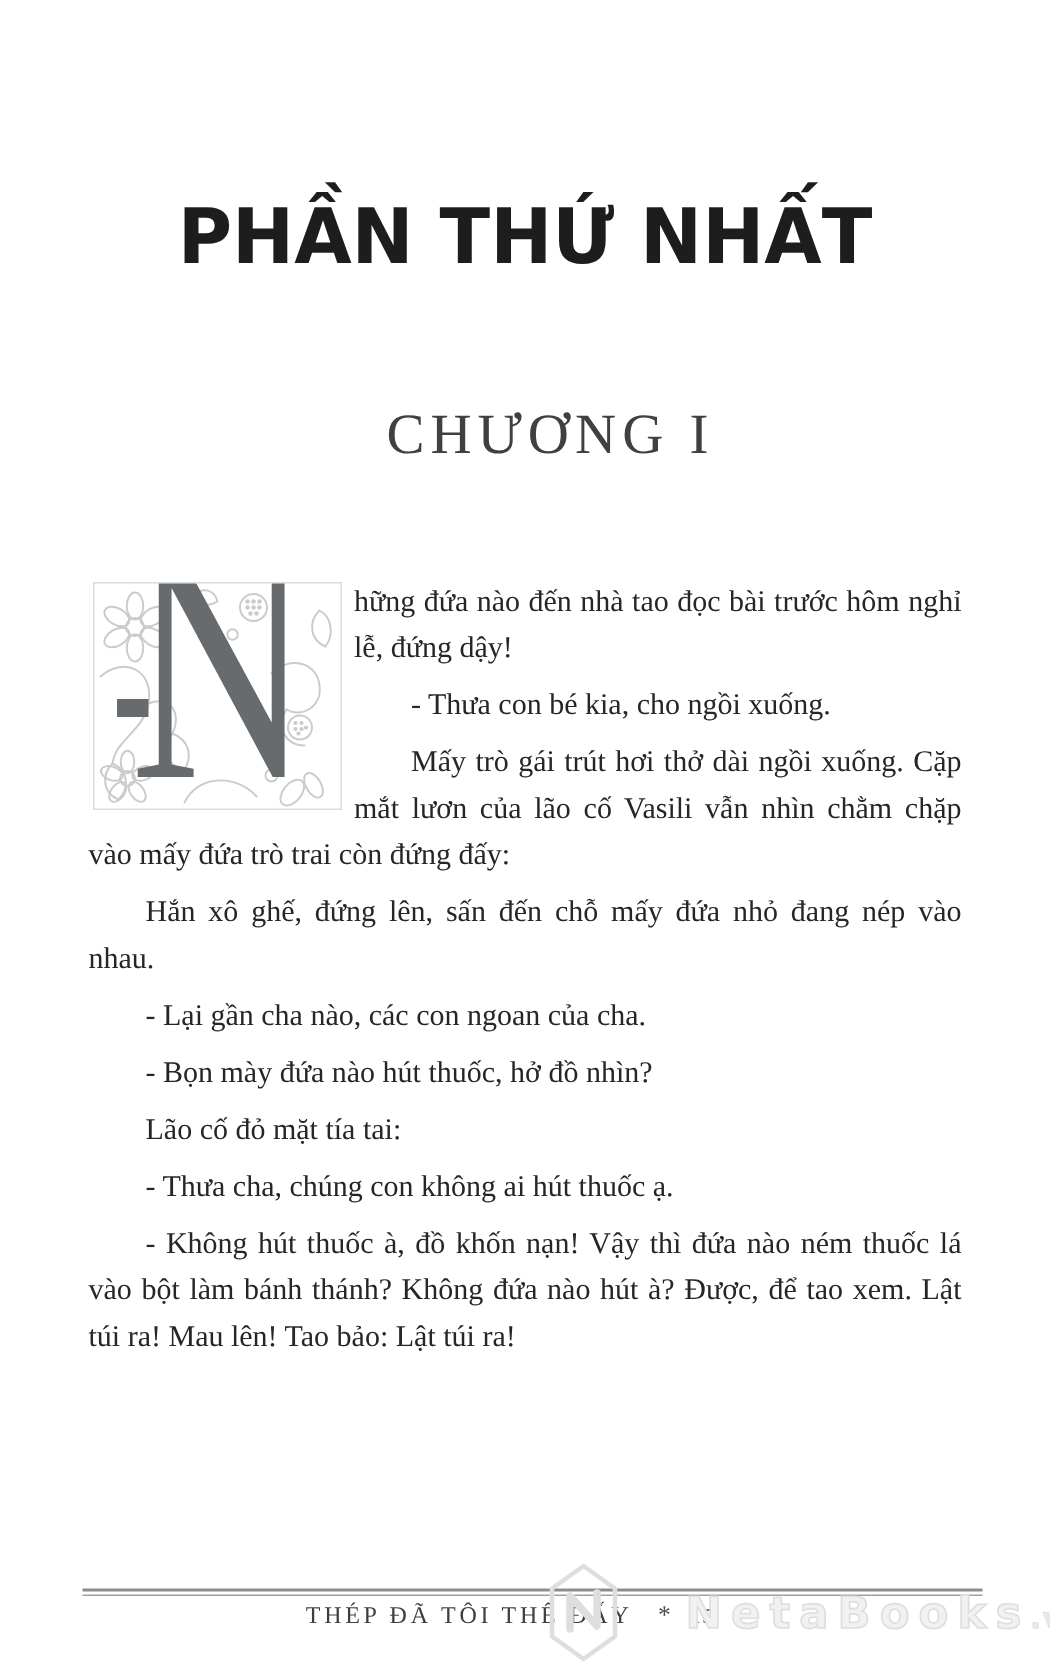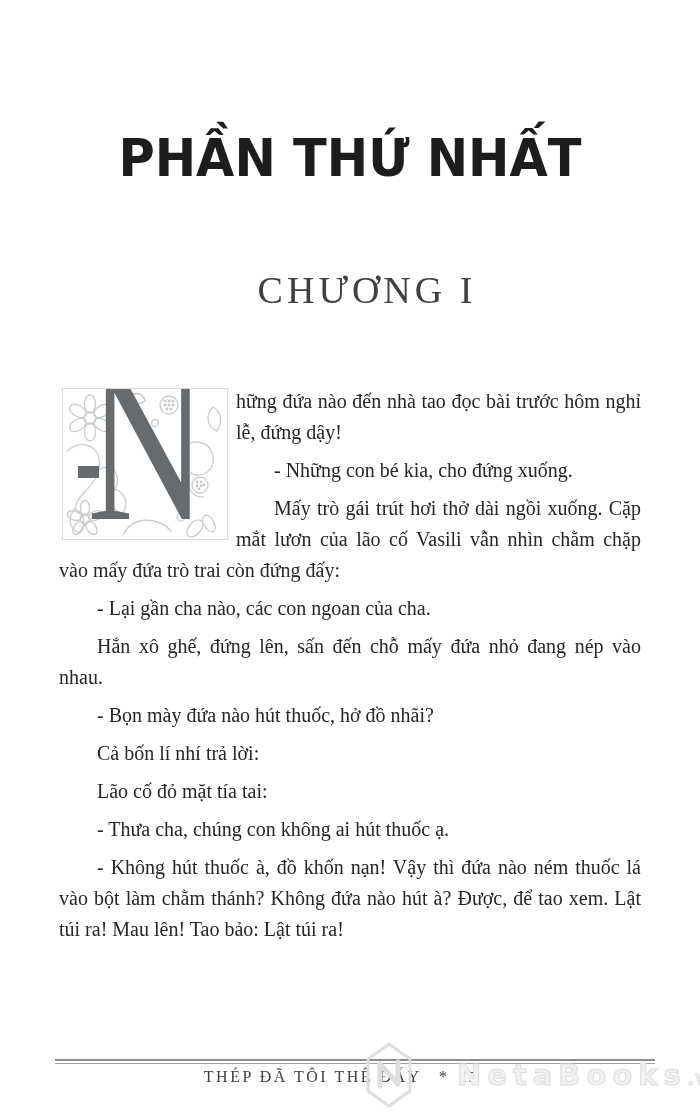--- a/index.html
+++ b/index.html
@@ -103,29 +103,28 @@
           <circle cx="134" cy="97" r="1.4"></circle>
             <circle cx="138" cy="97" r="1.4"></circle>
             <circle cx="136" cy="100" r="1.4"></circle>
         </g>
       </svg>
       <div class="dc-hyphen"></div>
       <span class="dc-letter">N</span>
     </div>
 
     <p>hững đứa nào đến nhà tao đọc bài trước hôm nghỉ lễ, đứng dậy!</p>
-    <p class="indent">- Những con bé kia, cho đứng xuống.</p>
+    <p class="indent">- Thưa con bé kia, cho ngồi xuống.</p>
     <p class="indent">Mấy trò gái trút hơi thở dài ngồi xuống. Cặp mắt lươn của lão cố Vasili vẫn nhìn chằm chặp vào mấy đứa trò trai còn đứng đấy:</p>
+    <p class="indent">Hắn xô ghế, đứng lên, sấn đến chỗ mấy đứa nhỏ đang nép vào nhau.</p>
     <p class="indent">- Lại gần cha nào, các con ngoan của cha.</p>
-    <p class="indent">Hắn xô ghế, đứng lên, sấn đến chỗ mấy đứa nhỏ đang nép vào nhau.</p>
-    <p class="indent">- Bọn mày đứa nào hút thuốc, hở đồ nhãi?</p>
-    <p class="indent">Cả bốn lí nhí trả lời:</p>
+    <p class="indent">- Bọn mày đứa nào hút thuốc, hở đồ nhìn?</p>
     <p class="indent">Lão cố đỏ mặt tía tai:</p>
     <p class="indent">- Thưa cha, chúng con không ai hút thuốc ạ.</p>
-    <p class="indent">- Không hút thuốc à, đồ khốn nạn! Vậy thì đứa nào ném thuốc lá vào bột làm chằm thánh? Không đứa nào hút à? Được, để tao xem. Lật túi ra! Mau lên! Tao bảo: Lật túi ra!</p>
+    <p class="indent">- Không hút thuốc à, đồ khốn nạn! Vậy thì đứa nào ném thuốc lá vào bột làm bánh thánh? Không đứa nào hút à? Được, để tao xem. Lật túi ra! Mau lên! Tao bảo: Lật túi ra!</p>
   </div>
 
   <div class="footer-rule"></div>
 
   <div class="footer">
     <span class="bt">THÉP ĐÃ TÔI THẾ ĐẤY</span><span class="star">*</span><span class="pn">15</span>
   </div>
 
   <div class="watermark">
     <svg width="46" height="66" viewBox="0 0 46 66" aria-hidden="true">

